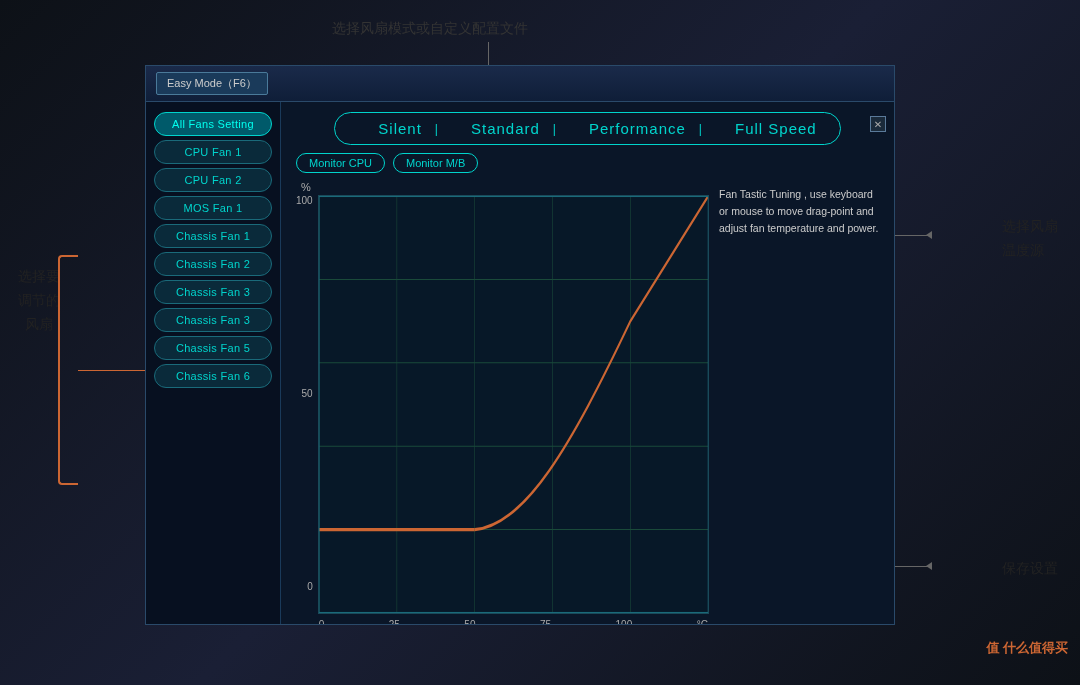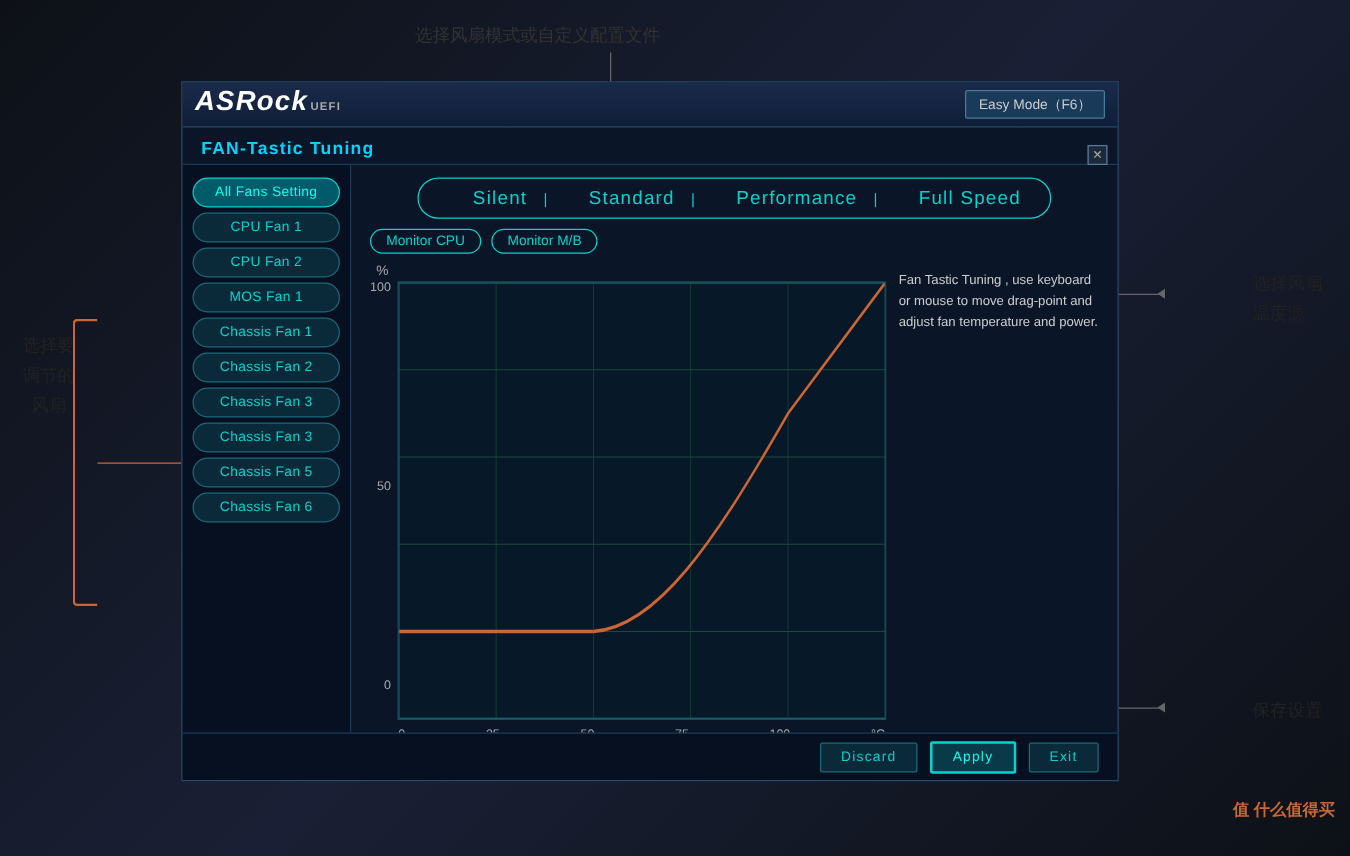--- a/index.html
+++ b/index.html
@@ -316,29 +316,25 @@
   <div style="position:absolute;right:148px;top:231px;width:0;height:0;border-top:4px solid transparent;border-bottom:4px solid transparent;border-right:6px solid #666;"></div>
 
   <div class="ann-label" style="right:22px;top:558px;font-size:14px;color:#222;">保存设置</div>
 
   <div style="position:absolute;right:150px;top:566px;width:50px;height:1px;background:#666;"></div>
   <div style="position:absolute;right:148px;top:562px;width:0;height:0;border-top:4px solid transparent;border-bottom:4px solid transparent;border-right:6px solid #666;"></div>
 
   <div class="uefi-window">
 
     <div class="top-bar">
-      <div class="asrock-logo">
-        <span style="font-style:italic;font-size:22px;font-weight:900;color:#fff;">ASRock</span><span style="font-size:9px;color:#aaa;vertical-align:super;margin-left:2px;">UEFI</span>
-      </div>
       <button class="easy-mode-btn">Easy Mode（F6）</button>
     </div>
 
     <div class="content-area">
 
-      <div class="title-bar">FAN-Tastic Tuning</div>
 
       <div class="close-btn">✕</div>
 
       <div class="main-content">
 
         <div class="sidebar">
           <button class="fan-btn active">All Fans Setting</button>
           <button class="fan-btn">CPU Fan 1</button>
           <button class="fan-btn">CPU Fan 2</button>
           <button class="fan-btn">MOS Fan 1</button>
@@ -416,24 +412,19 @@
                 </div>
               </div>
             </div>
 
             <div class="info-text">Fan Tastic Tuning , use keyboard or mouse to move drag-point and adjust fan temperature and power.</div>
           </div>
 
         </div>
       </div>
 
-      <div class="bottom-bar">
-        <button class="action-btn">Discard</button>
-        <button class="action-btn apply">Apply</button>
-        <button class="action-btn">Exit</button>
-      </div>
 
     </div>
   </div>
 
   <div style="position:absolute;bottom:28px;right:12px;color:#cc6633;font-size:13px;font-weight:bold;">值 什么值得买</div>
 
 </div>
 
 </body></html>

